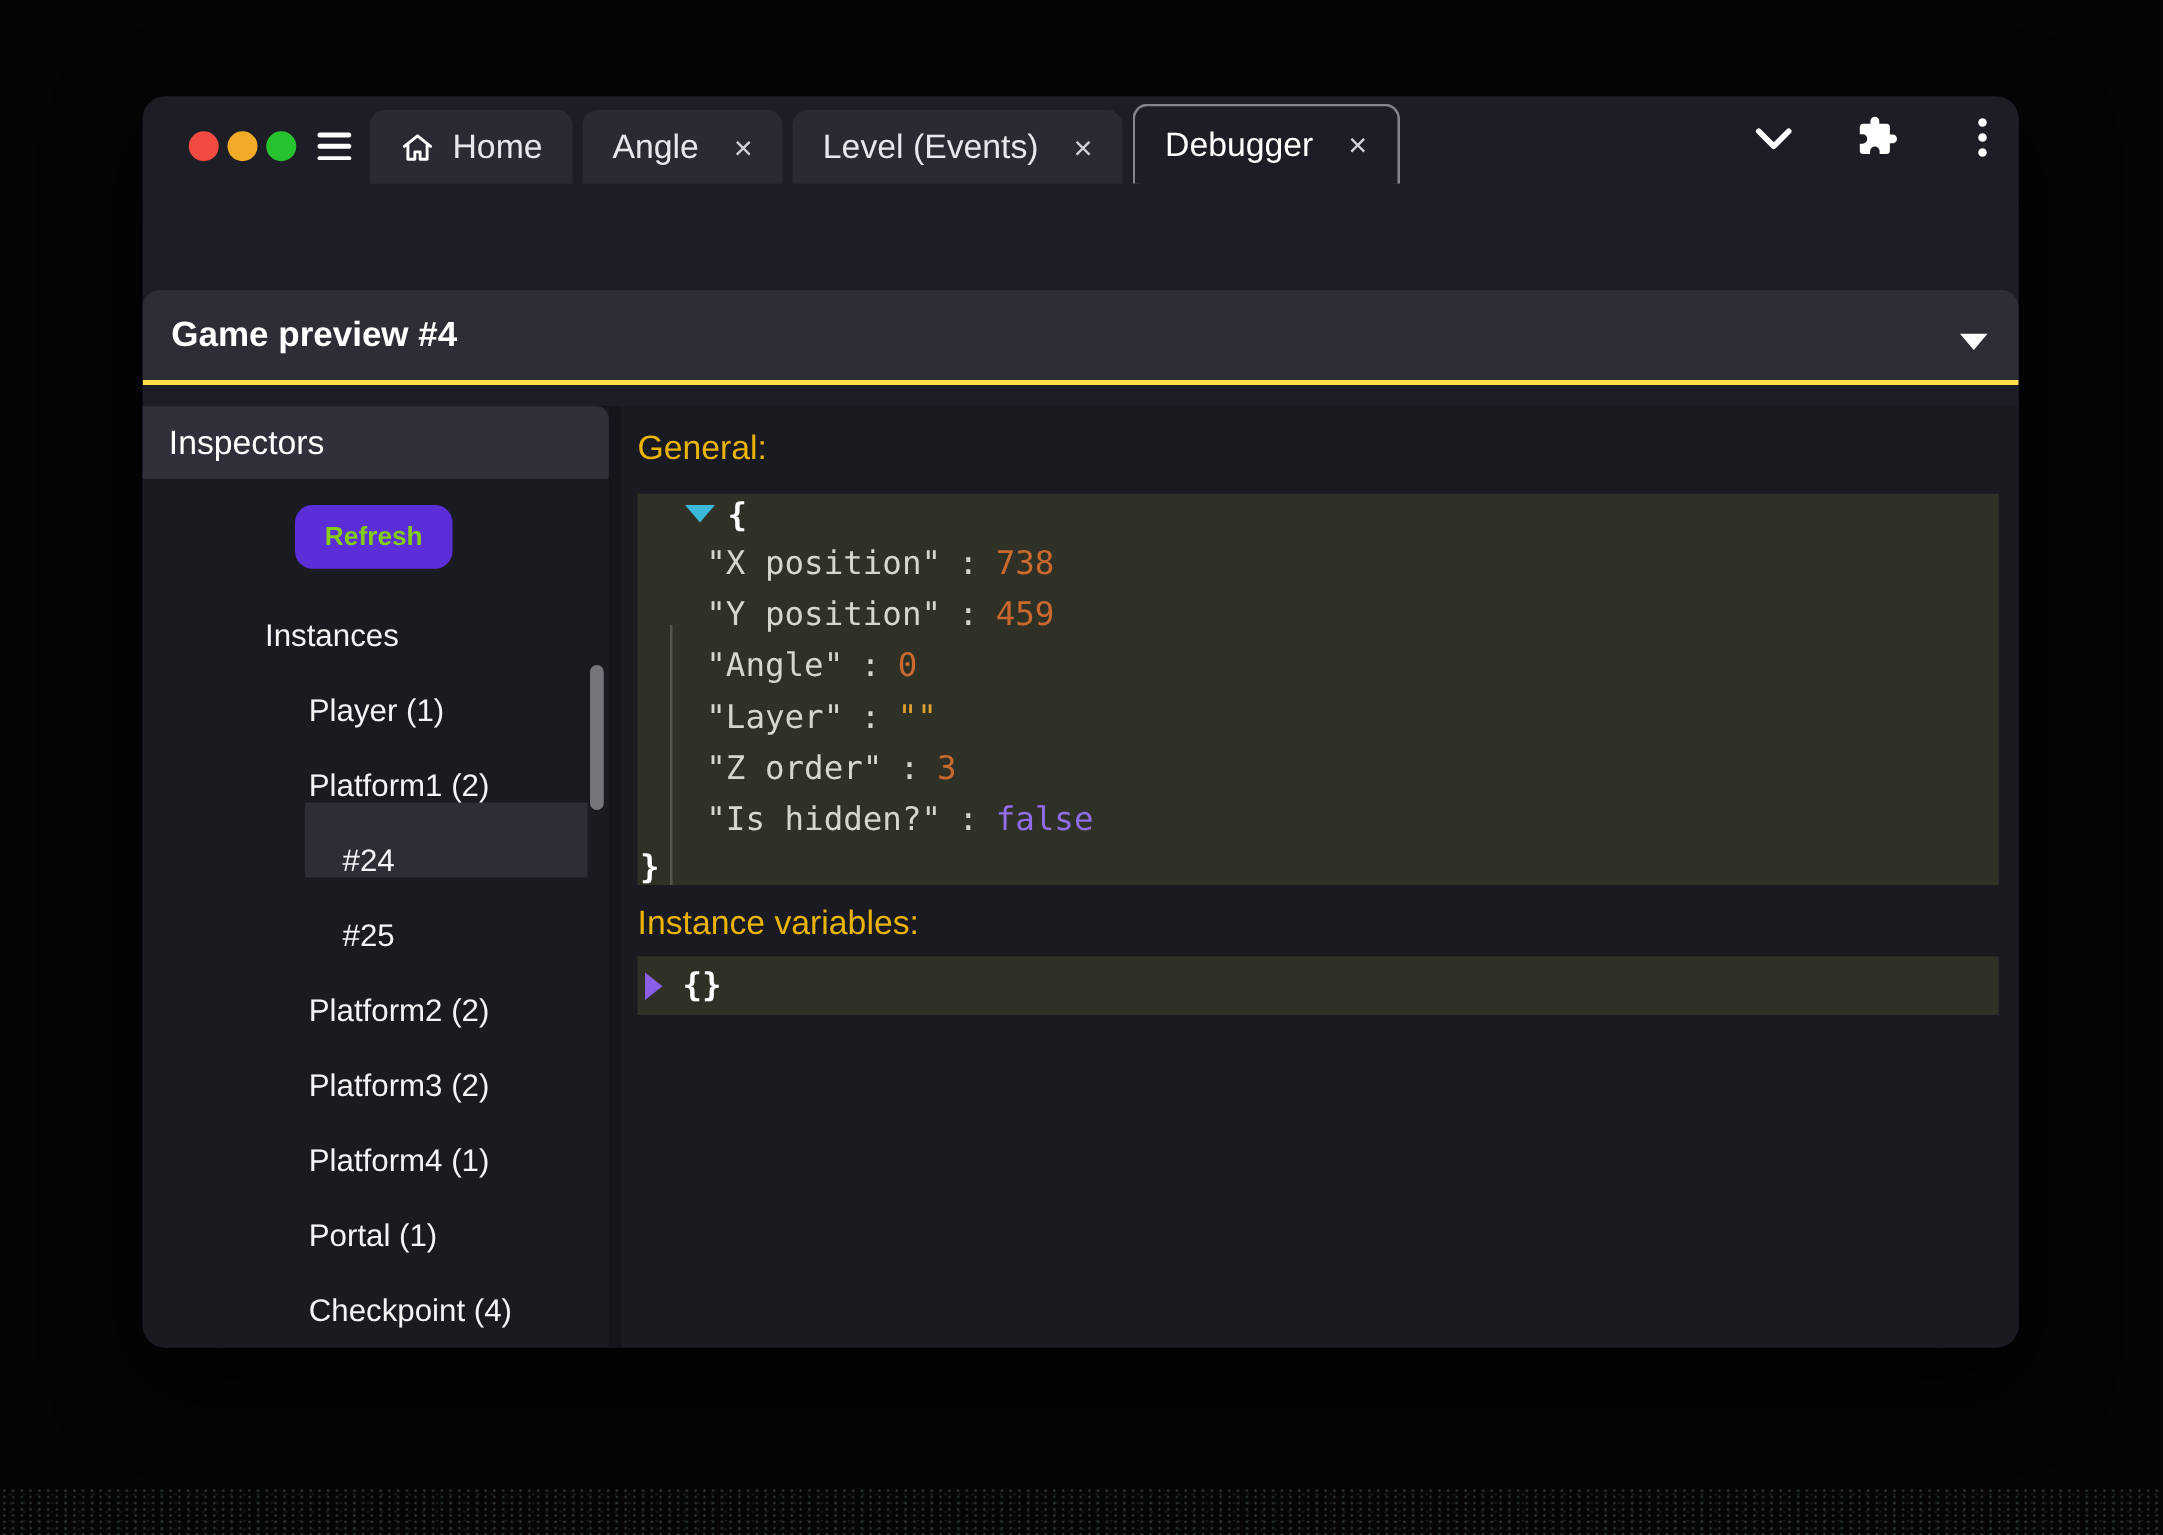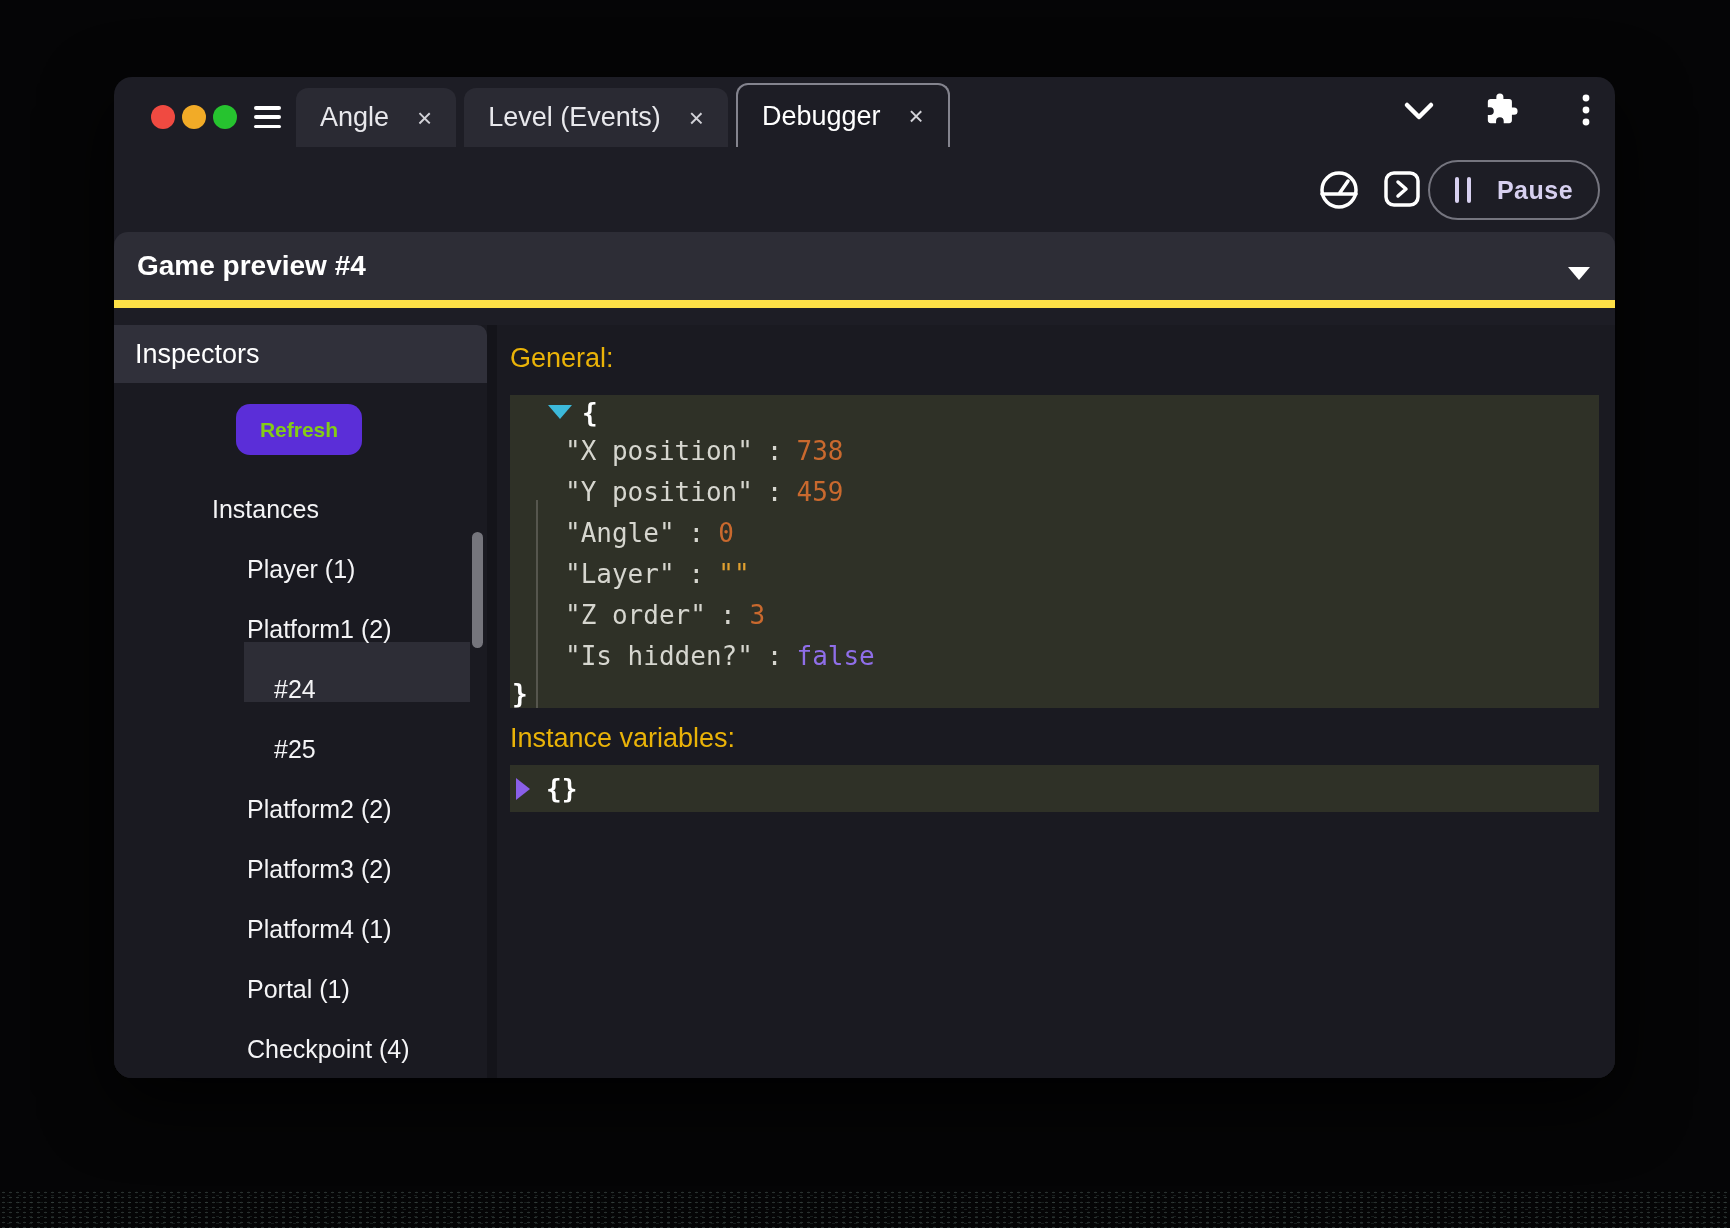--- a/index.html
+++ b/index.html
@@ -56,21 +56,21 @@
     color:#d7d0f0; cursor:pointer;
   }
   .pausebars { display:flex; gap:8px; }
   .pausebars i { display:block; width:4px; height:26px; background:#d7d0f0; border-radius:2px; }
   .pausebtn b { font-size:25px; font-weight:700; letter-spacing:.5px; }
 
   
   .previewbar {
     position:absolute; left:0; top:155px; width:100%; height:76px;
     background:#2d2d36; border-radius:14px 14px 0 0;
-    border-bottom:8px solid #fde047;
+    border-bottom:4px solid #fde047;
     display:flex; align-items:center;
   }
   .previewbar .ptitle { margin-left:23px; color:#fff; font-size:28px; font-weight:600; }
   .caret-down { position:absolute; right:25px; top:35px; width:0; height:0; cursor:pointer;
     border-left:11px solid transparent; border-right:11px solid transparent; border-top:13px solid #fff; }
 
   
   .content { position:absolute; left:0; top:248px; width:100%; height:768px; background:#14141a; }
 
   .sidebar { position:absolute; left:0; top:0; width:373px; height:768px; background:#1a1a21; }
@@ -123,20 +123,26 @@
       <span class="light l-grn"></span>
 
       <div class="burger">
         <span></span>
           <span></span>
           <span></span>
       </div>
 
       <div class="tabs">
         <div class="tab">
+          <svg width="28" height="28" viewBox="0 0 24 24">
+            <path class="st" style="stroke-width:2" d="M3 11.2 12 4l9 7.2 M5.4 9.8V20h4.8v-5h3.6v5h4.8V9.8"></path>
+          </svg>
+          <span>Home</span>
+        </div>
+        <div class="tab">
           <span>Angle</span>
           <span class="close">×</span>
         </div>
         <div class="tab">
           <span>Level (Events)</span>
           <span class="close">×</span>
         </div>
         <div class="tab active">
           <span>Debugger</span>
           <span class="close">×</span>
@@ -151,37 +157,20 @@
           <path fill="#fff" d="M20.5 11H19V7a2 2 0 0 0-2-2h-4V3.5a2.5 2.5 0 0 0-5 0V5H4a2 2 0 0 0-2 2v3.8h1.5a2.7 2.7 0 0 1 0 5.4H2V20a2 2 0 0 0 2 2h3.8v-1.5a2.7 2.7 0 0 1 5.4 0V22H17a2 2 0 0 0 2-2v-4h1.5a2.5 2.5 0 0 0 0-5z"></path>
         </svg>
         <svg class="tb-icon" style="left:auto;right:22px;top:16px" width="14" height="34" viewBox="0 0 14 34">
           <circle cx="7" cy="5" r="3.4" fill="#fff"></circle>
             <circle cx="7" cy="17" r="3.4" fill="#fff"></circle>
             <circle cx="7" cy="29" r="3.4" fill="#fff"></circle>
         </svg>
       </div>
     </div>
 
-    <div class="toolbar">
-      <svg class="tool" style="left:1203px;top:21px" width="44" height="44" viewBox="0 0 44 44">
-        <circle class="st" cx="22" cy="22" r="17"></circle>
-        <path class="st" d="M5 26 H39 M22 26 L31 13"></path>
-      </svg>
-      <svg class="tool" style="left:1268px;top:22px" width="40" height="40" viewBox="0 0 40 40">
-        <rect class="st" x="4" y="4" width="32" height="32" rx="8"></rect>
-        <path class="st" d="M16 13 l8 7 -8 7"></path>
-      </svg>
-      <div class="pausebtn">
-        <span class="pausebars">
-            <i></i>
-            <i></i>
-          </span>
-        <b>Pause</b>
-      </div>
-    </div>
 
     <div class="previewbar">
       <span class="ptitle">Game preview #4</span>
       <span class="caret-down"></span>
     </div>
 
     <div class="content">
 
       <div class="sidebar">
         <div class="sb-header">

